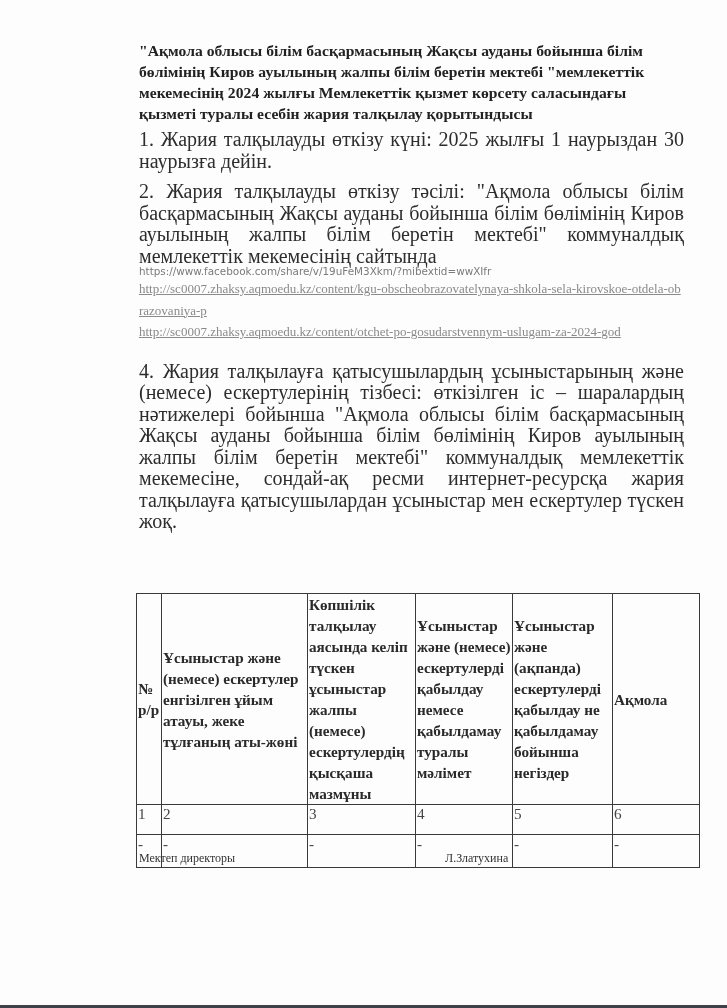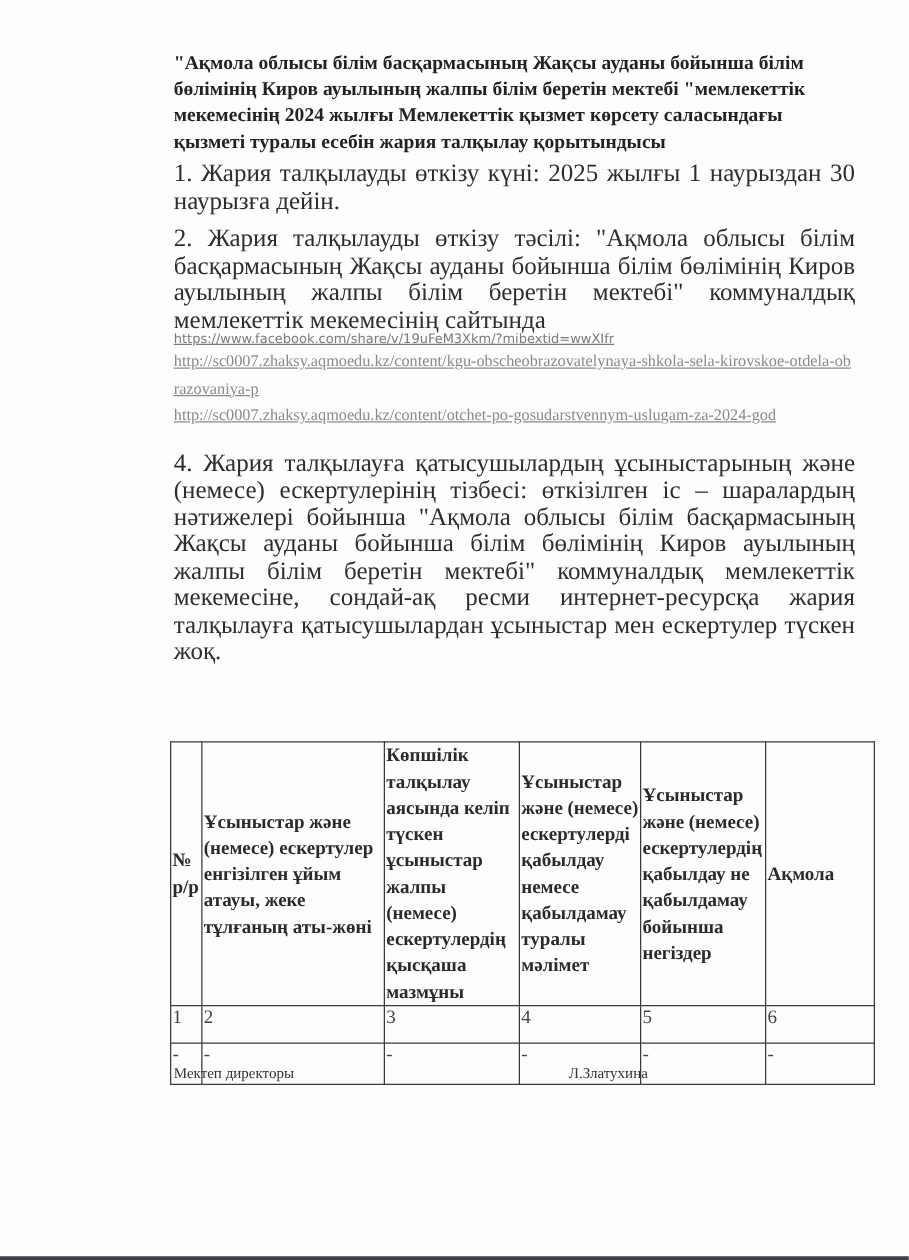--- a/index.html
+++ b/index.html
@@ -51,21 +51,20 @@
       color: #2d2d2d;
     }
     .para.p1 { margin-top: 2px; margin-bottom: 9px; }
     .para.p2 { margin-bottom: 0; }
     .fb-link {
       display: block;
       font-family: "DejaVu Sans", "Liberation Sans", sans-serif;
       font-size: 10.4px;
       line-height: 13px;
       color: #7a7a7a;
-      text-decoration: underline;
       margin-top: -2px;
     }
     .para.p3 { margin-top: 0; }
     .link {
       display: block;
       color: #8a8a8a;
       text-decoration: underline;
       font-size: 13px;
       line-height: 21.5px;
       word-break: break-all;
@@ -107,21 +106,21 @@
     .c5 { width: 97px; }
     .c6 { width: 84px; }
 
     .signature {
       position: absolute;
       top: 851px;
       font-size: 12px;
       color: #333;
     }
     .sig-left { left: 139px; }
-    .sig-right { left: 455px; }
+    .sig-right { left: 445px; }
   </style>
 </head>
 <body>
 
 <div class="page">
   <div class="content">
     <p class="title">"Ақмола облысы білім басқармасының Жақсы ауданы бойынша білім бөлімінің Киров ауылының жалпы білім беретін мектебі "мемлекеттік мекемесінің 2024 жылғы Мемлекеттік қызмет көрсету саласындағы қызметі туралы есебін жария талқылау қорытындысы</p>
 
     <p class="para p1">1. Жария талқылауды өткізу күні: 2025 жылғы 1 наурыздан 30 наурызға дейін.</p>
 
@@ -134,21 +133,21 @@
     <p class="para p4">4. Жария талқылауға қатысушылардың ұсыныстарының және (немесе) ескертулерінің тізбесі: өткізілген іс – шаралардың нәтижелері бойынша "Ақмола облысы білім басқармасының Жақсы ауданы бойынша білім бөлімінің Киров ауылының жалпы білім беретін мектебі" коммуналдық мемлекеттік мекемесіне, сондай-ақ ресми интернет-ресурсқа жария талқылауға қатысушылардан ұсыныстар мен ескертулер түскен жоқ.</p>
   </div>
 
   <table class="tbl">
     <tbody>
         <tr class="hdr-row">
       <th class="c1">№ р/р</th>
       <th class="c2">Ұсыныстар және (немесе) ескертулер енгізілген ұйым атауы, жеке тұлғаның аты-жөні</th>
       <th class="c3">Көпшілік талқылау аясында келіп түскен ұсыныстар жалпы (немесе) ескертулердің қысқаша мазмұны</th>
       <th class="c4">Ұсыныстар және (немесе) ескертулерді қабылдау немесе қабылдамау туралы мәлімет</th>
-      <th class="c5">Ұсыныстар және (немесе) ескертулердің қабылдау не қабылдамау бойынша негіздер</th>
+      <th class="c5">Ұсыныстар және (ақпанда) ескертулерді қабылдау не қабылдамау бойынша негіздер</th>
       <th class="c6">Ақмола</th>
     </tr>
     <tr class="num-row">
       <td>1</td>
       <td>2</td>
       <td>3</td>
       <td>4</td>
       <td>5</td>
       <td>6</td>
     </tr>

